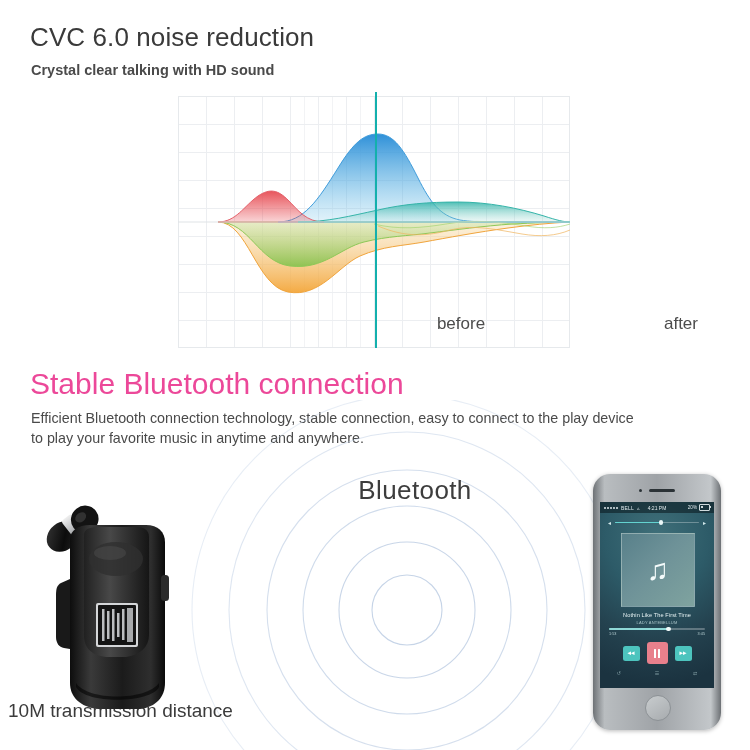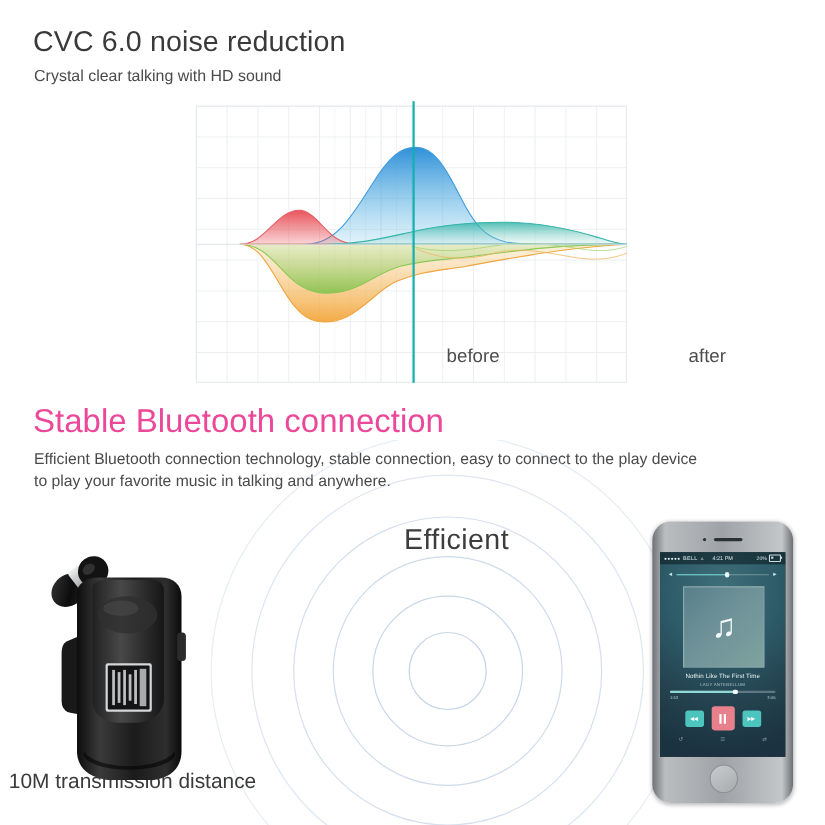--- a/index.html
+++ b/index.html
@@ -11,21 +11,21 @@
   .page{position:relative;width:750px;height:750px;}
 
   
   .s1-title{
     position:absolute;left:30px;top:22px;
     font-size:26px;font-weight:400;color:#3a3a3a;letter-spacing:.1px;
     white-space:nowrap;
   }
   .s1-sub{
     position:absolute;left:31px;top:62px;
-    font-size:14.5px;font-weight:400;color:#4a4a4a;white-space:nowrap;text-align:center;
+    font-size:14.5px;font-weight:700;color:#4a4a4a;white-space:nowrap;text-align:center;
   }
 
   
   .chart{
     position:absolute;left:178px;top:96px;width:392px;height:252px;
     background:#ffffff;
   }
   .grid{position:absolute;inset:0;
     background-image:
       linear-gradient(to right,#e9ecef 1px,transparent 1px),
@@ -36,25 +36,25 @@
   .grid-fine{position:absolute;left:112px;top:0;width:84px;height:252px;
     background-image:linear-gradient(to right,#eceef1 1px,transparent 1px);
     background-size:14px 100%;opacity:.7;}
   .chart-border{position:absolute;inset:0;border:1px solid #e6e9ec;}
   .wave-svg{position:absolute;left:0;top:0;width:392px;height:252px;}
   .divider{
     position:absolute;left:197px;top:-4px;width:2px;height:256px;
     background:#13b0ad;
   }
   .lbl-before{
-    position:absolute;left:228px;top:218px;width:110px;text-align:left;
+    position:absolute;left:228px;top:218px;width:110px;text-align:center;
     font-size:17px;color:#4c4c4c;
   }
   .lbl-after{
-    position:absolute;left:230px;top:218px;width:110px;text-align:center;
+    position:absolute;left:230px;top:218px;width:110px;text-align:right;
     font-size:17px;color:#4c4c4c;margin-left:180px;
   }
 
   
   .s2-title{
     position:absolute;left:30px;top:367px;
     font-size:30px;font-weight:400;color:#ec4899;white-space:nowrap;
   }
   .s2-body{
     position:absolute;left:31px;top:408px;width:610px;
@@ -203,35 +203,35 @@
                C366,133 380,132 392,128" fill="none" stroke="#9ed06b" stroke-width=".9" opacity=".7"></path>
       <line x1="0" y1="126" x2="392" y2="126" stroke="#dfe3e6" stroke-width="1"></line>
     </svg>
 
     <div class="divider"></div>
     <div class="lbl-before">before</div>
     <div class="lbl-after">after</div>
   </div>
 
   <div class="s2-title">Stable Bluetooth connection</div>
-  <div class="s2-body">Efficient Bluetooth connection technology, stable connection, easy to connect to the play device to play your favorite music in  talking and anywhere.</div>
+  <div class="s2-body">Efficient Bluetooth connection technology, stable connection, easy to connect to the play device to play your favorite music in  anytime and anywhere.</div>
 
   <svg class="rings" viewBox="0 0 830 360">
     <g fill="none" stroke="#c3d2e6" stroke-width="1.1">
       <circle cx="447" cy="210" r="35" opacity=".95"></circle>
       <circle cx="447" cy="210" r="68" opacity=".9"></circle>
       <circle cx="447" cy="210" r="104" opacity=".8"></circle>
       <circle cx="447" cy="210" r="140" opacity=".7"></circle>
       <circle cx="447" cy="210" r="178" opacity=".55"></circle>
       <circle cx="447" cy="210" r="215" opacity=".4"></circle>
     </g>
   </svg>
 
   <div class="bt-word">
-    <span>Efficient</span>
+    <span>Bluetooth</span>
   </div>
 
   <div class="caption">
     <span>10M transmission distance</span>
   </div>
 
   <svg class="earphone" viewBox="0 0 150 235">
     <defs>
       <linearGradient id="bodyG" x1="0" y1="0" x2="1" y2="0">
         <stop offset="0%" stop-color="#0d0d0d"></stop>

